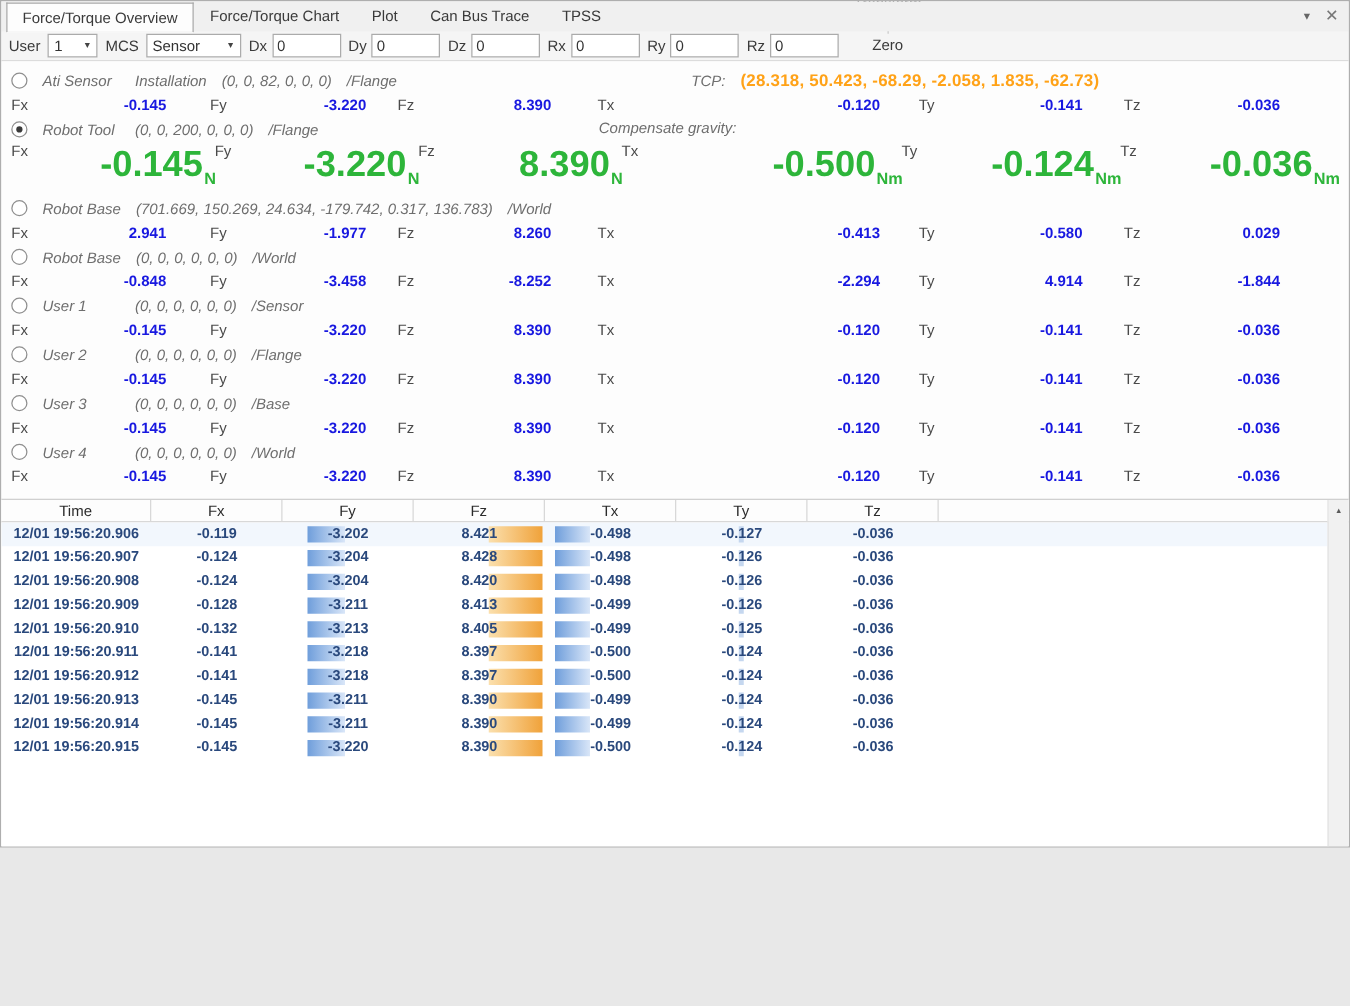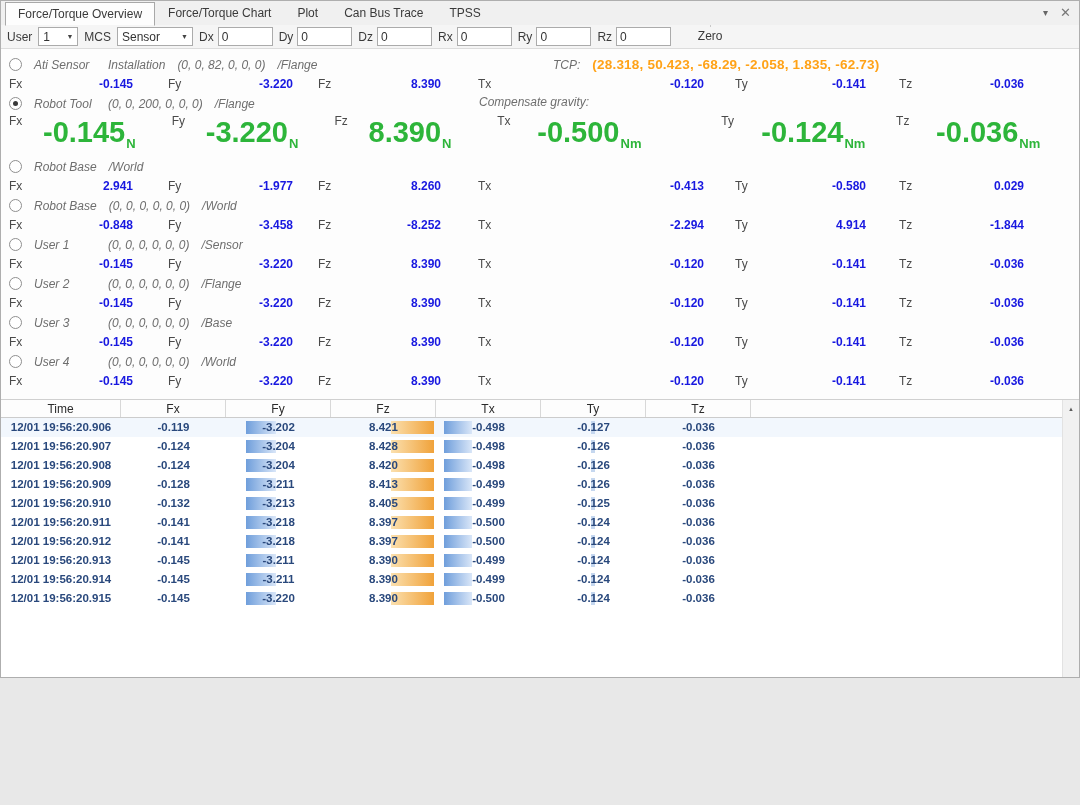--- a/index.html
+++ b/index.html
@@ -44,21 +44,21 @@
   .pair { display:flex; justify-content:space-between; align-items:center; }
   .pair .mlabel { color:#4a4a4a; }
   .pair .val { color:#1818e0; font-weight:bold; }
   .vals .pair:nth-child(2){ padding-left:35px; }
   .vals .pair:nth-child(3){ padding-left:25px; }
   .vals .pair:nth-child(4){ padding-left:37px; }
   .vals .pair:nth-child(5){ padding-left:31px; }
   .vals .pair:nth-child(6){ padding-left:33px; }
   .bigvals { display:grid; grid-template-columns:34px 1.05fr 34px 1.05fr 34px 1.05fr 40px 1.5fr 40px 1.1fr 40px 1.1fr; height:44px; align-items:start; }
   .big-label { color:#4a4a4a; padding-top:1px; }
-  .big-num { font-size:29px; font-weight:bold; color:#2db53a; text-align:left; line-height:38px; white-space:nowrap; }
+  .big-num { font-size:29px; font-weight:bold; color:#2db53a; text-align:right; line-height:38px; white-space:nowrap; }
   .big-num .unit { font-size:13px; position:relative; top:6px; left:1px; }
   .tcp-line { position:absolute; left:552px; top:8px; display:flex; gap:12px; align-items:baseline; }
   .tcp-label { font-style:italic; color:#6e6e6e; }
   .tcp-value { color:#ffa217; font-weight:bold; font-size:13.5px; letter-spacing:0.2px; }
   .compensate { position:absolute; left:478px; top:46px; font-style:italic; color:#6e6e6e; }
 
   
   .table-area { height:381px; background:#fff; border:1px solid #d0d0d0; border-left:none; border-right:none; position:relative; }
   .thead { display:flex; height:18px; border-bottom:1px solid #cccccc; background:#fdfdfd; }
   .th { display:flex; align-items:center; justify-content:center; border-right:1px solid #d8d8d8; color:#2b2b2b; }
@@ -204,20 +204,21 @@
         <span class="big-label">Tx</span>
         <span class="big-num">-0.500<span class="unit">Nm</span></span>
         <span class="big-label">Ty</span>
         <span class="big-num">-0.124<span class="unit">Nm</span></span>
         <span class="big-label">Tz</span>
         <span class="big-num">-0.036<span class="unit">Nm</span></span>
       </div>
       <div class="frame-header">
         <span class="radio"></span>
         <span class="frame-name">Robot Base</span>
+        <span class="frame-pose">(701.669, 150.269, 24.634, -179.742, 0.317, 136.783)</span>
         <span class="frame-ref">/World</span>
       </div>
       <div class="vals">
         <div class="pair">
           <span class="mlabel">Fx</span>
           <span class="val">2.941</span>
         </div>
         <div class="pair">
           <span class="mlabel">Fy</span>
           <span class="val">-1.977</span>

